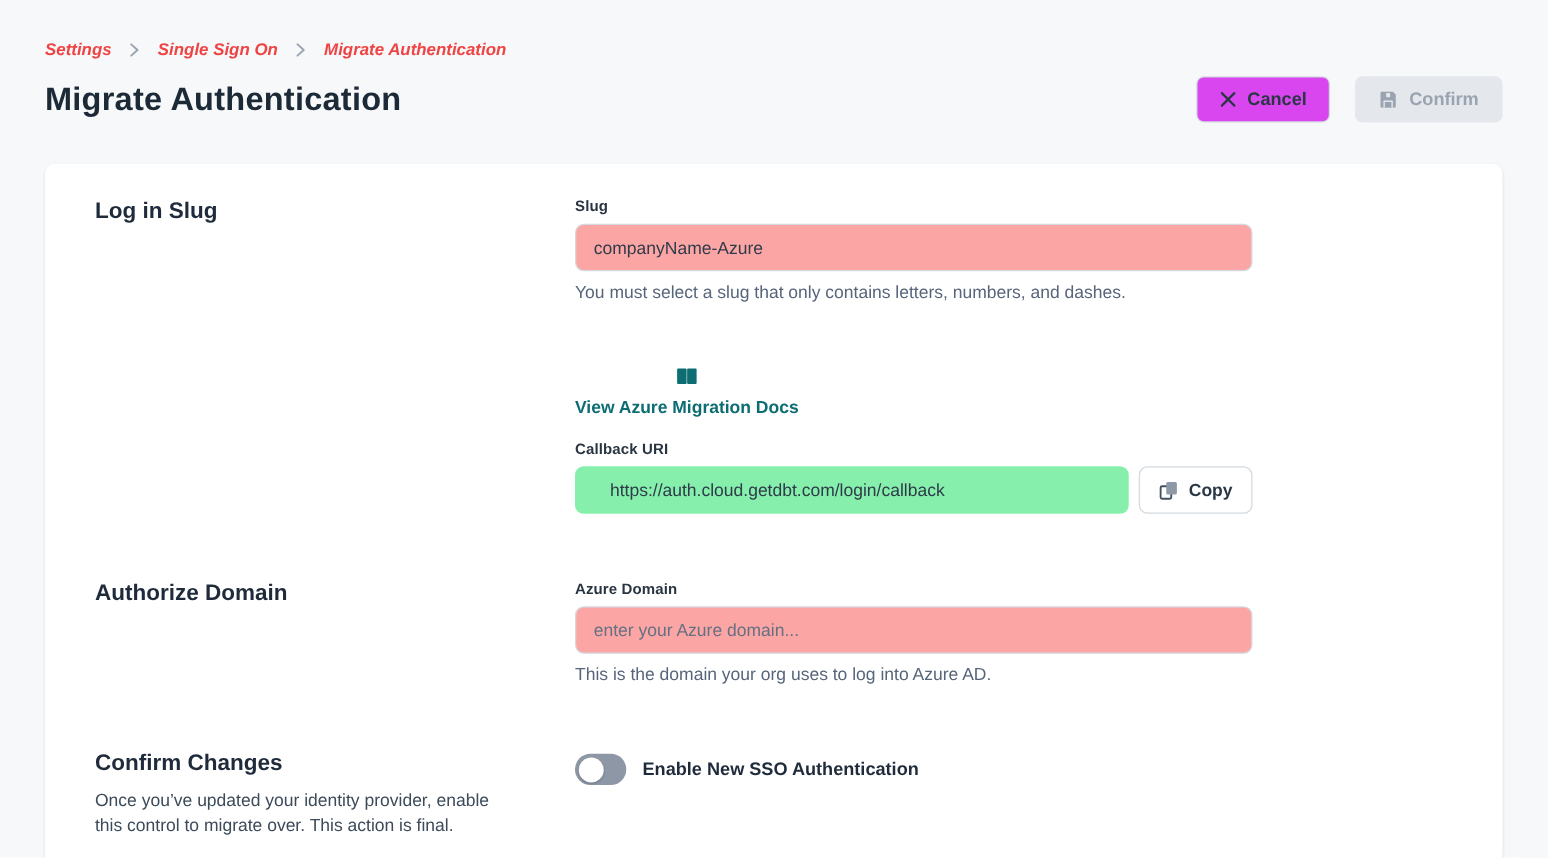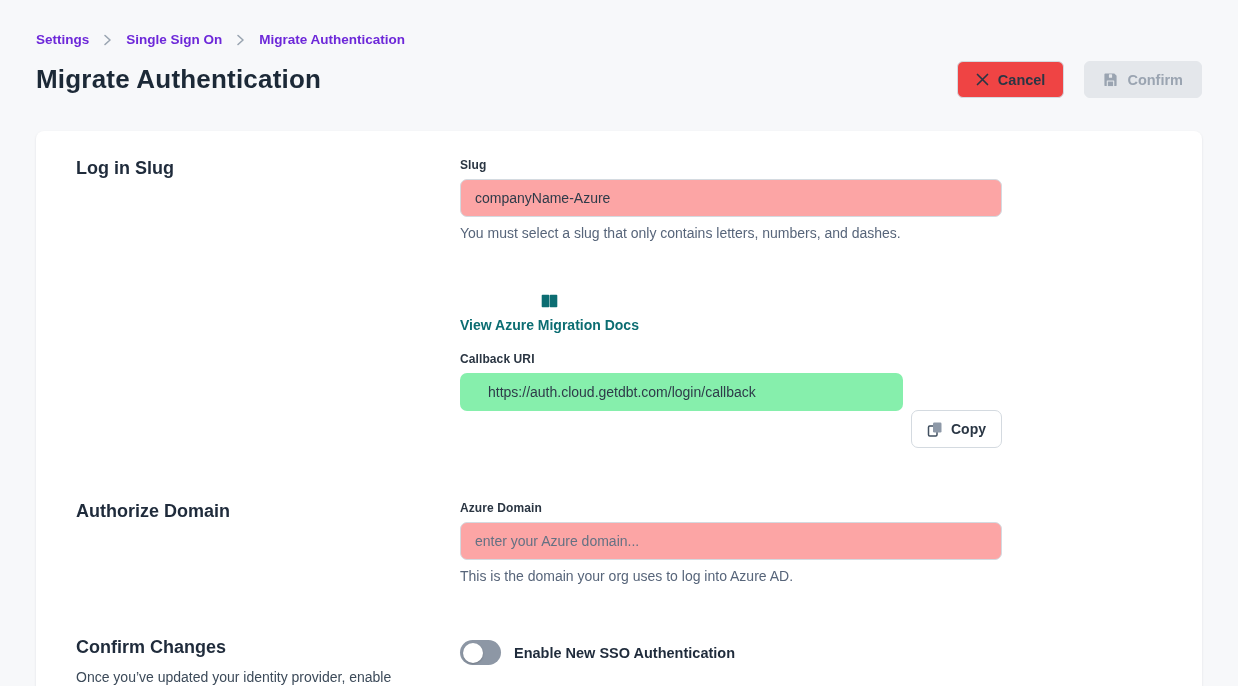--- a/index.html
+++ b/index.html
@@ -10,37 +10,37 @@
     color: #1f2b3b;
     overflow: hidden;
   }
   .page { padding: 0 36px; }
 
   
   .breadcrumb {
     display: flex; align-items: center; gap: 14px;
     padding-top: 32px; font-size: 13.5px; font-weight: 700; color: #24313f;
   }
-  .crumb { cursor: pointer; text-decoration: none; color: #6d28d9; }
+  .crumb { cursor: pointer; text-decoration: none; color: #ef4444; font-style: italic; }
   .crumb-sep { display: flex; align-items: center; color: #9aa5b1; }
 
   
   .header-row {
     display: flex; align-items: center; justify-content: space-between;
     margin-top: 14px;
   }
   .page-title { font-size: 26px; font-weight: 700; letter-spacing: 0.2px; color: #1c2937; }
   .header-actions { display: flex; gap: 20px; }
   .btn {
     display: inline-flex; align-items: center; gap: 9px;
     height: 37px; padding: 0 18px; border-radius: 6px;
     font-size: 14.5px; font-weight: 600; font-family: inherit;
     cursor: pointer;
   }
-  .btn-cancel { background: #ef4444; border: 1px solid #d4dae0; color: #2a3644; }
+  .btn-cancel { background: #d946ef; border: 1px solid #d4dae0; color: #2a3644; }
   .btn-confirm { background: #e4e7eb; border: 1px solid #e4e7eb; color: #9aa4b1; cursor: default; }
 
   
   .card {
     margin-top: 33px;
     background: #ffffff;
     border-radius: 8px;
     box-shadow: 0 1px 3px rgba(16,24,40,0.07), 0 1px 2px rgba(16,24,40,0.04);
     padding: 27px 40px 24px 40px;
     min-height: 528px;
@@ -81,21 +81,21 @@
   .readonly-input {
     flex: 1; height: 38px; border: none; border-radius: 7px;
     background: #86efac; padding: 0 28px; font-size: 14px; color: #2e3b49;
     font-family: inherit; outline: none;
   }
   .btn-copy {
     display: inline-flex; align-items: center; gap: 8px;
     height: 38px; padding: 0 15px; border-radius: 7px;
     background: #ffffff; border: 1px solid #d4dae0;
     font-size: 14px; font-weight: 600; color: #2a3644;
-    font-family: inherit; cursor: pointer; margin-top: 37px;
+    font-family: inherit; cursor: pointer;
   }
 
   
   .toggle-row { display: flex; align-items: center; gap: 13px; margin-top: 3px; }
   .toggle {
     position: relative; width: 41px; height: 25px; border-radius: 13px;
     background: #8d97a5; cursor: pointer; flex: 0 0 auto;
   }
   .toggle-knob {
     position: absolute; top: 2.5px; left: 3px;

